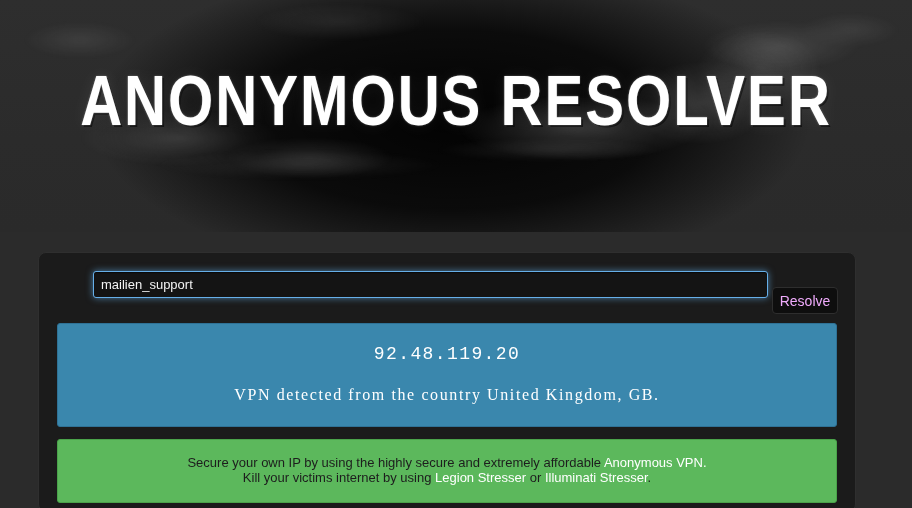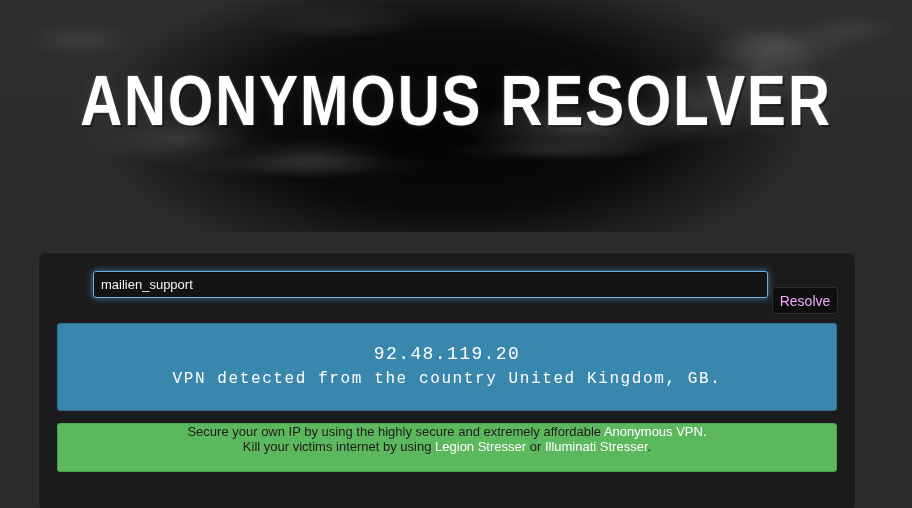--- a/index.html
+++ b/index.html
@@ -114,30 +114,30 @@
     border: 1px solid #2f7296;
     padding: 20px 16px 22px;
   }
   .alert-info .ip {
     color: #ffffff;
     font-family: "Liberation Mono", monospace;
     font-size: 18px;
     letter-spacing: 1.4px;
   }
   .alert-info .msg {
-    margin-top: 6px;
+    margin-top: 22px;
     color: #ffffff;
-    font-family: Liberation Mono, monospace;
+    font-family: Liberation Serif, serif;
     font-size: 16px;
     letter-spacing: 1.6px;
   }
   .alert-success {
     background: #5cb85c;
     border: 1px solid #4aa34a;
-    padding: 0 10px 17px;
+    padding: 15px 10px 17px;
   }
   .alert-success .line {
     color: #1d1d1d;
     font-family: "Liberation Sans", sans-serif;
     font-size: 13px;
   }
   .alert-success .line + .line { }
   .alert-success a {
     color: #ffffff;
     text-decoration: none;

